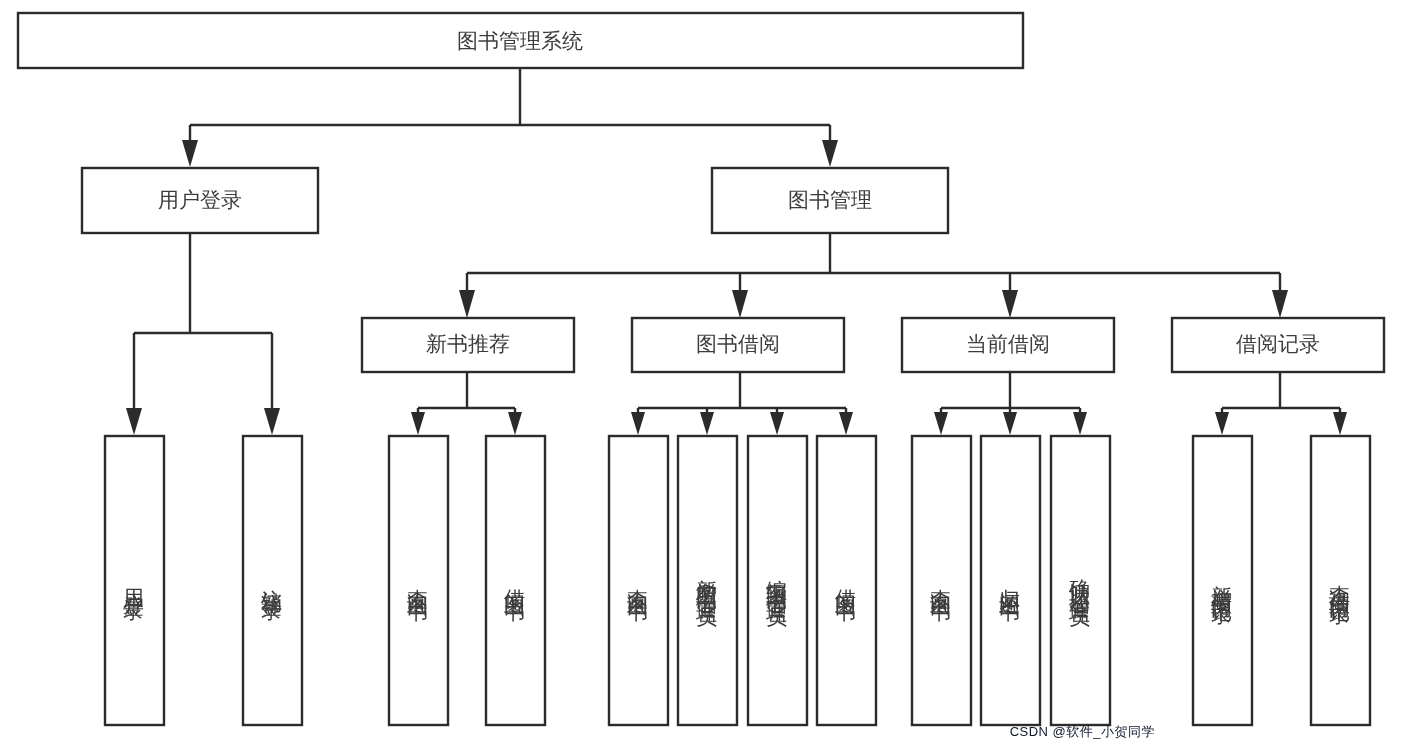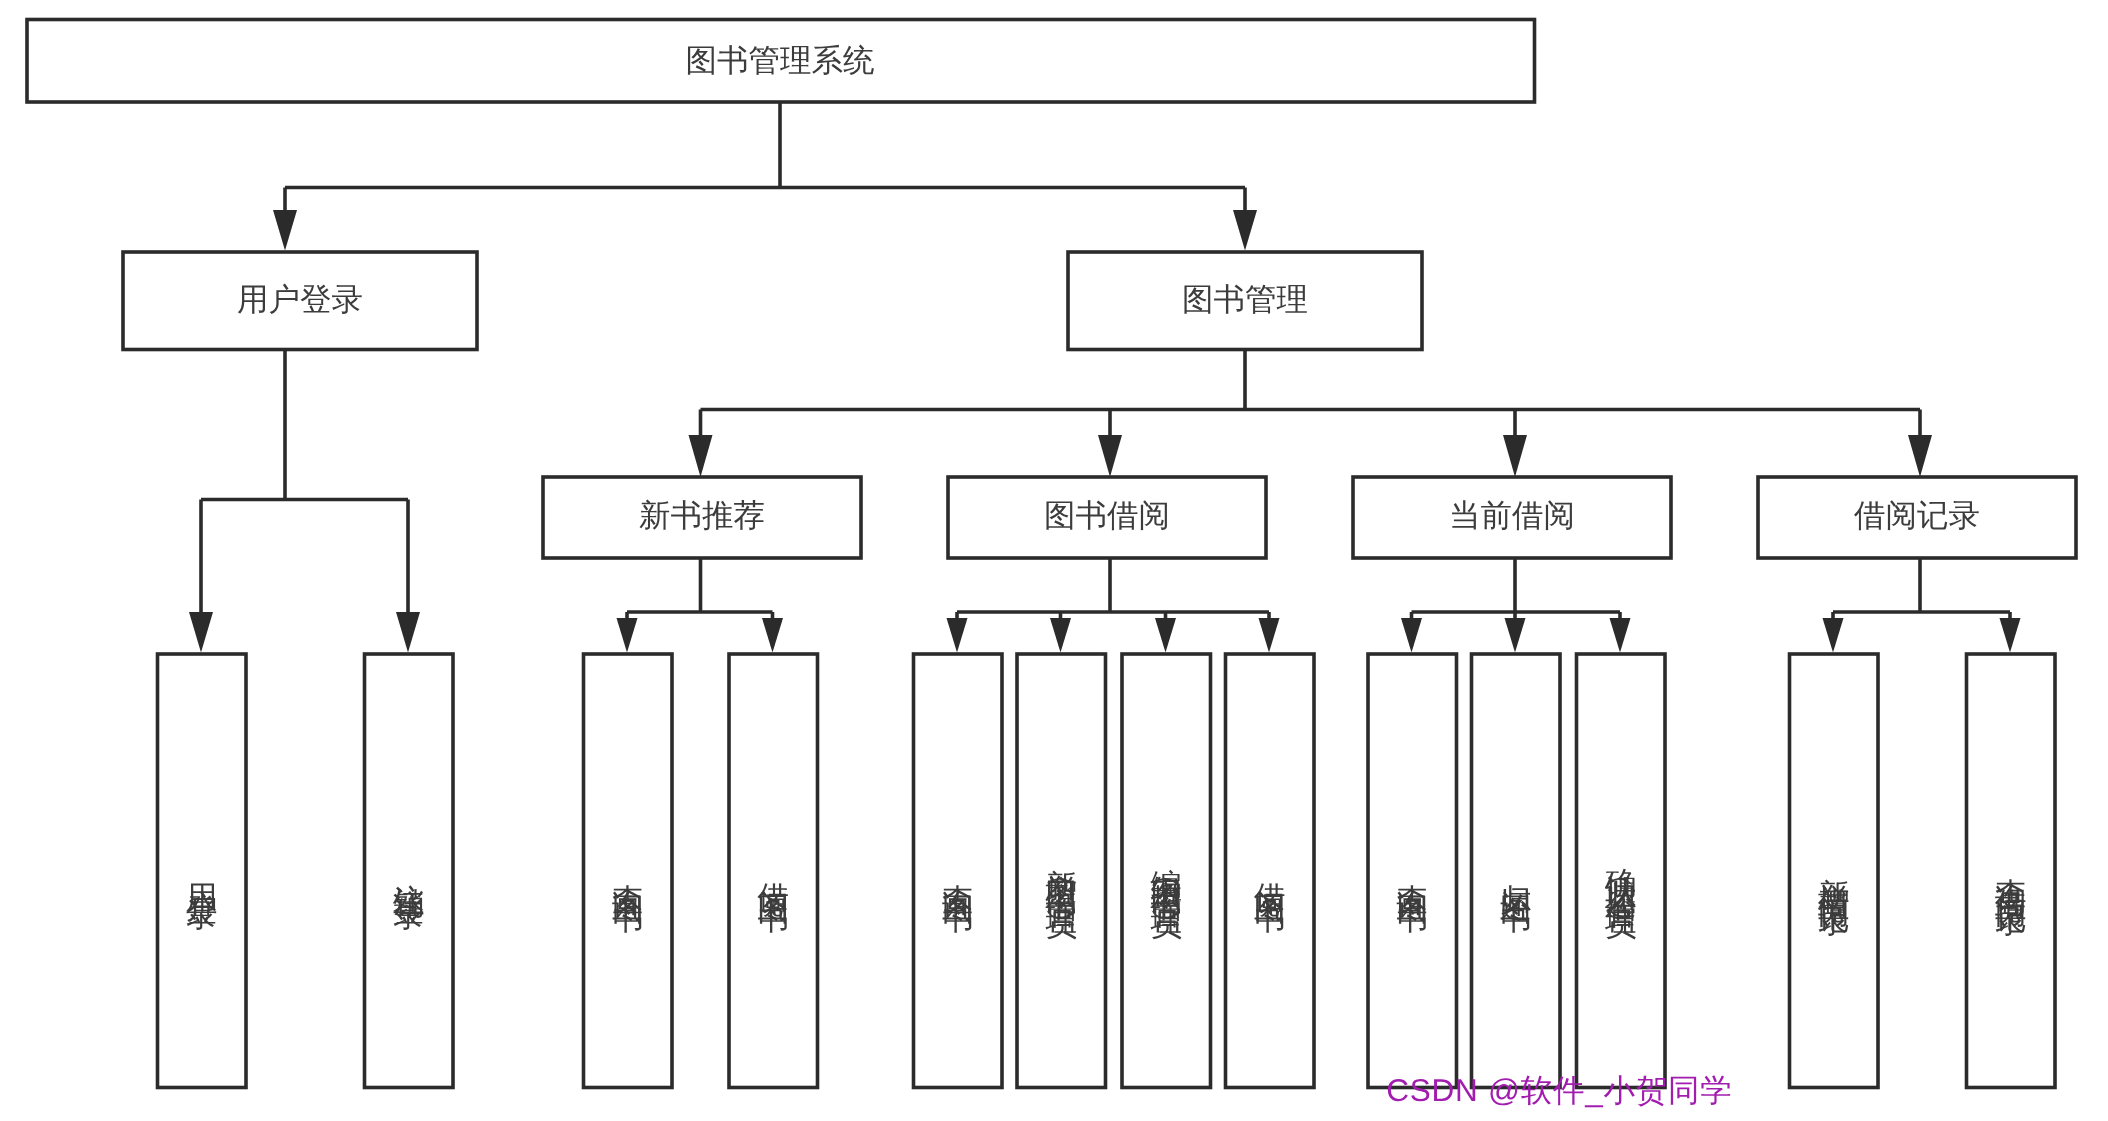--- a/index.html
+++ b/index.html
@@ -55,22 +55,22 @@
     text-anchor: middle;
     dominant-baseline: central;
     writing-mode: vertical-rl;
     letter-spacing: 4px;
   }
   .watermark-text {
     position: absolute;
     right: 8px;
     bottom: 6px;
     font-family: "Liberation Sans", sans-serif;
-    font-size: 21px;
-    color: #a21caf;
+    font-size: 13px;
+    color: #0f172a;
     white-space: nowrap;
     letter-spacing: 0.5px;
   }
 </style>
 </head>
 <body>
 
 <div id="diagram-root">
 
   <svg id="diagram-svg" viewBox="0 0 1405 747">

